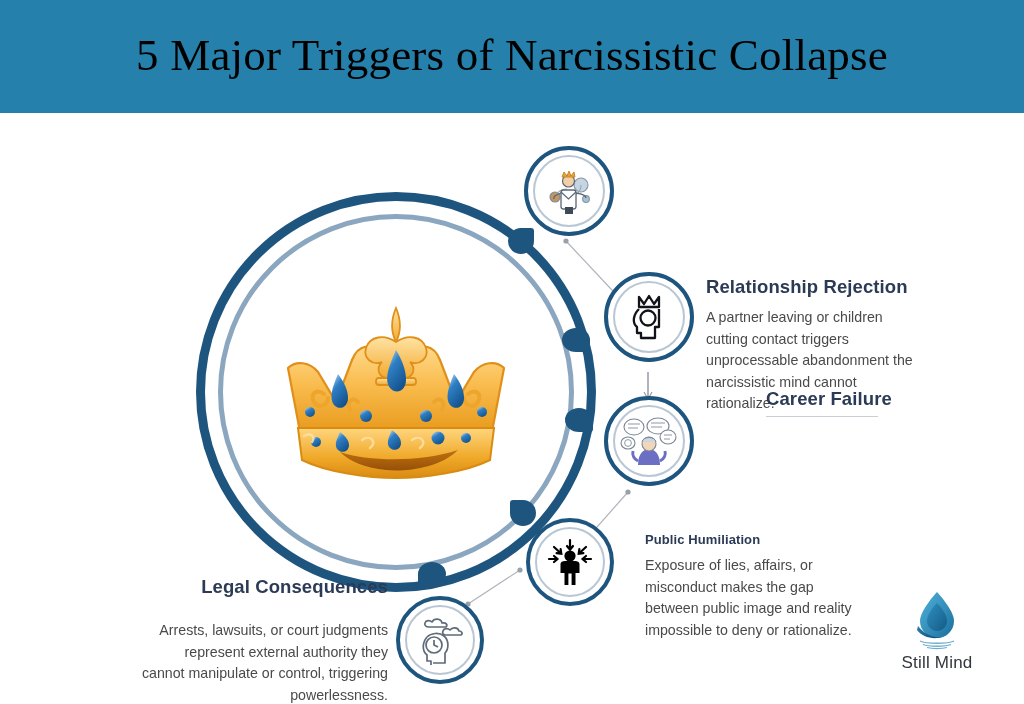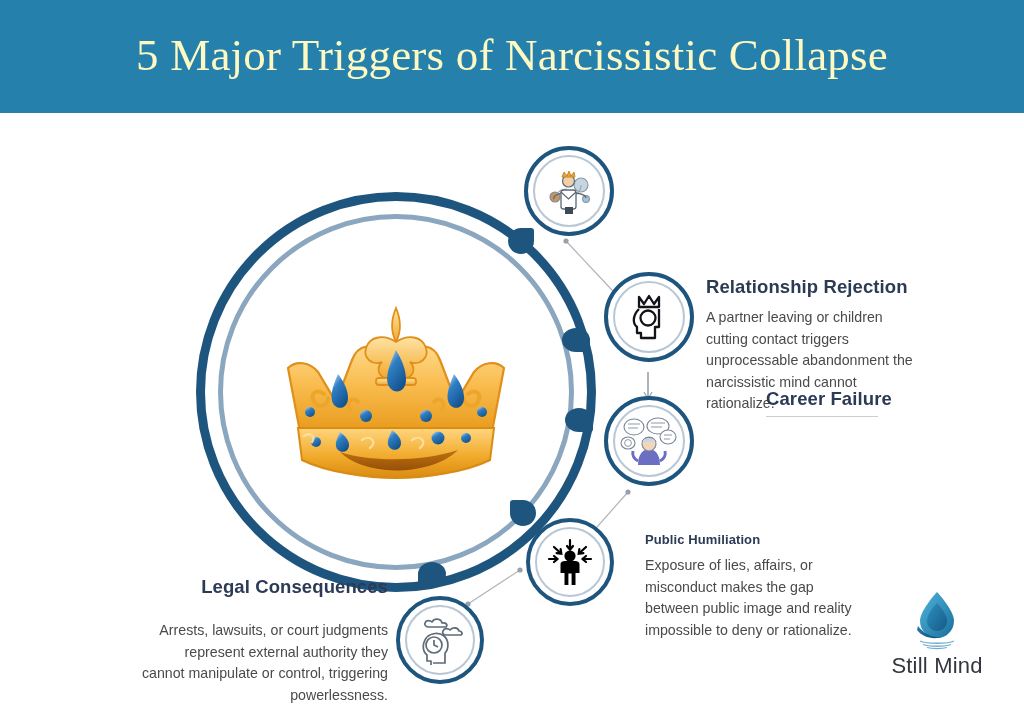--- a/index.html
+++ b/index.html
@@ -13,21 +13,21 @@
   #canvas { position:relative; width:1024px; height:704px; background:#fff; }
 
   
   .header {
     position:absolute; left:0; top:0; width:1024px; height:113px;
     background:#2580ab;
   }
   .header-title {
     position:absolute; left:0; top:0; width:1024px; height:113px;
     display:flex; align-items:center; justify-content:center;
-    color:#fef9c3;
+    color:#000000;
     font-family:"Liberation Serif", serif;
     font-size:45px; font-weight:400; letter-spacing:0.2px;
     white-space:nowrap;
     padding-bottom:4px;
   }
 
   
   .center-wrap { position:absolute; left:196px; top:192px; width:400px; height:400px; }
   .ring-outer {
     position:absolute; left:0; top:0; width:400px; height:400px;
@@ -106,21 +106,21 @@
   .blk-humiliation h3 { font-size:13px; margin-bottom:8px; }
 
   .blk-legal { left:140px; top:576px; width:248px; text-align:right; }
   .blk-legal h3 { font-size:18.5px; margin-bottom:22px; }
 
   
   .logo { position:absolute; left:878px; top:588px; width:118px; text-align:center; }
   .logo-mark { display:block; margin:0 auto; }
   .logo-text {
     display:block; margin-top:3px;
-    font-size:22px; color:#33363d; letter-spacing:0.2px;
+    font-size:17px; color:#33363d; letter-spacing:0.2px;
     font-family:"Liberation Sans", sans-serif;
   }
 </style>
 </head>
 <body>
 
 <div id="canvas">
 
   <div class="header">
     <div class="header-title">5 Major Triggers of Narcissistic Collapse</div>

